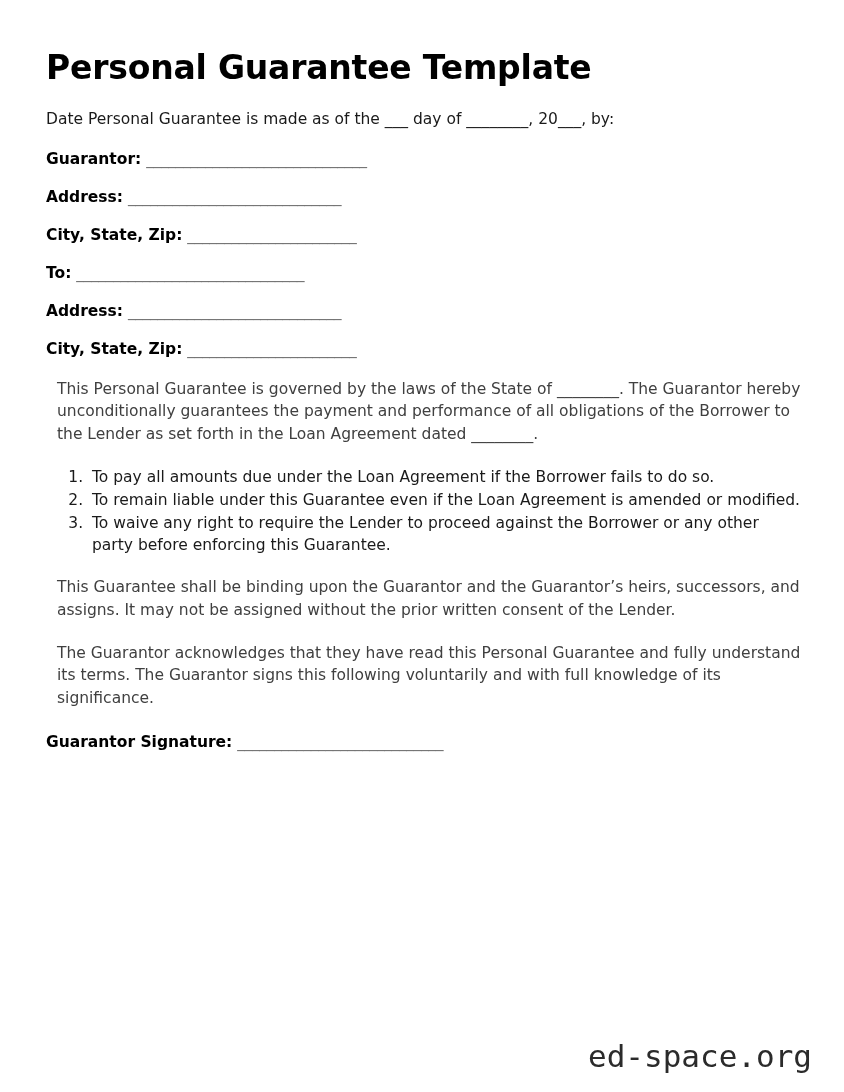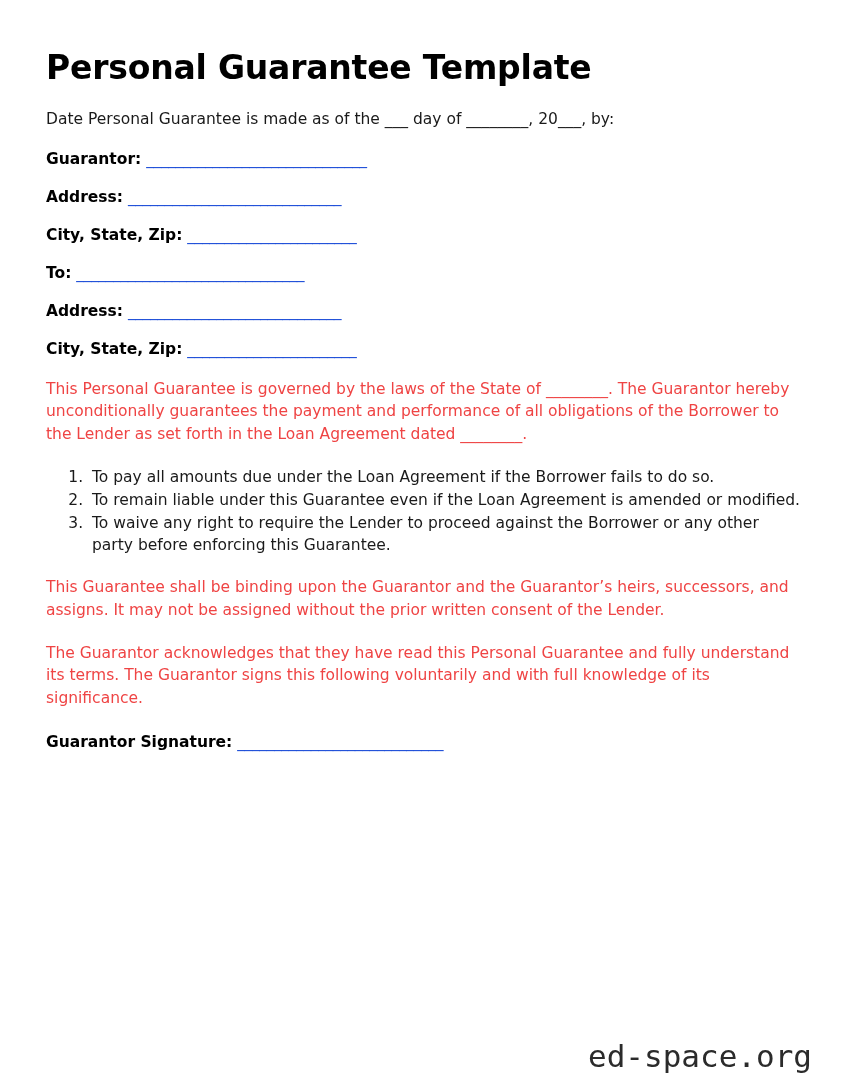--- a/index.html
+++ b/index.html
@@ -49,27 +49,27 @@
     margin: 0 0 18px 0;
     white-space: nowrap;
   }
   .field-label {
     font-weight: bold;
     color: #000000;
     margin-top: 8px;
   }
   .blank {
     letter-spacing: -0.4px;
-    color: #1d4ed8;
+    color: #737373;
   }
   .body-para {
     font-size: 15.5px;
     line-height: 1.47;
-    margin: 0 0 17px 0;
-    color: #ef4444;
+    margin: 0 0 17px 11px;
+    color: #404040;
     text-align: left;
   }
   .para-gap {
     margin-bottom: 20px;
   }
   .agrees-line {
     font-size: 15.5px;
     line-height: 1.47;
     margin: 0 0 12px 0;
   }

